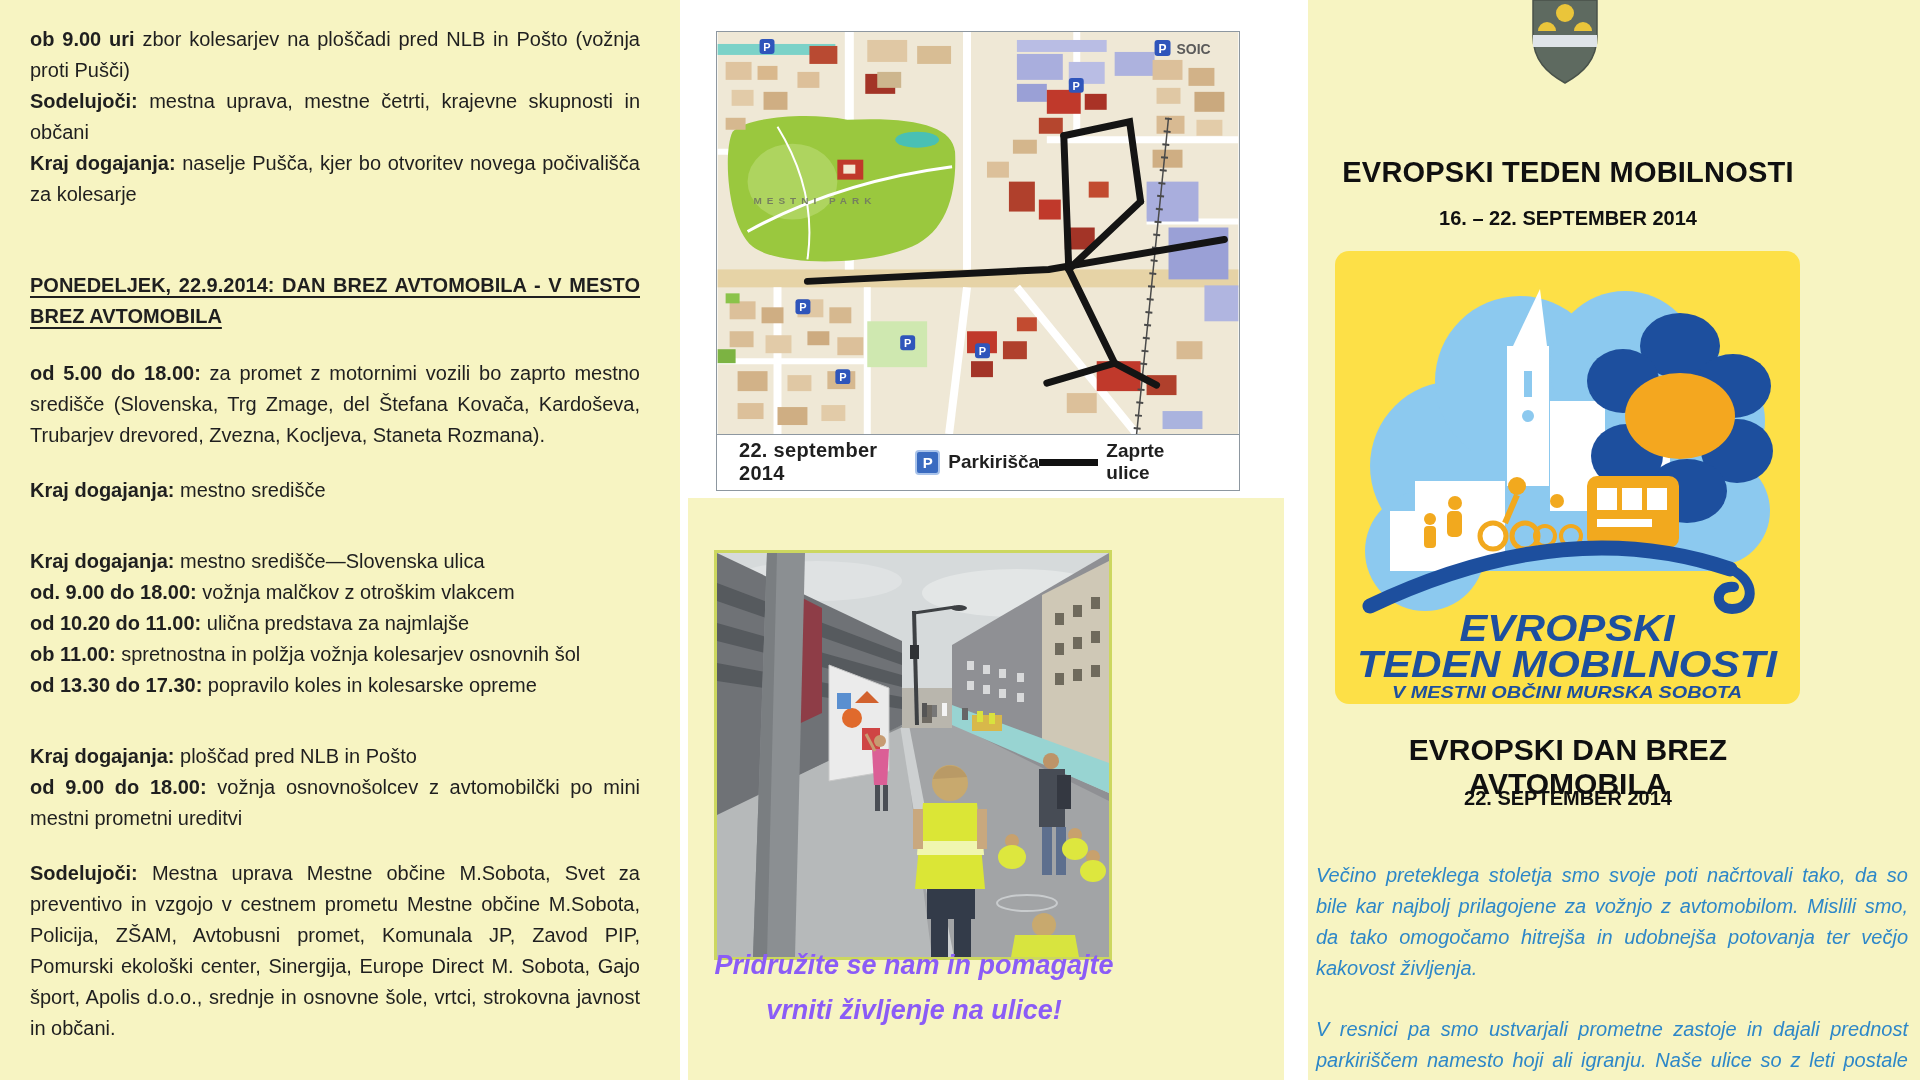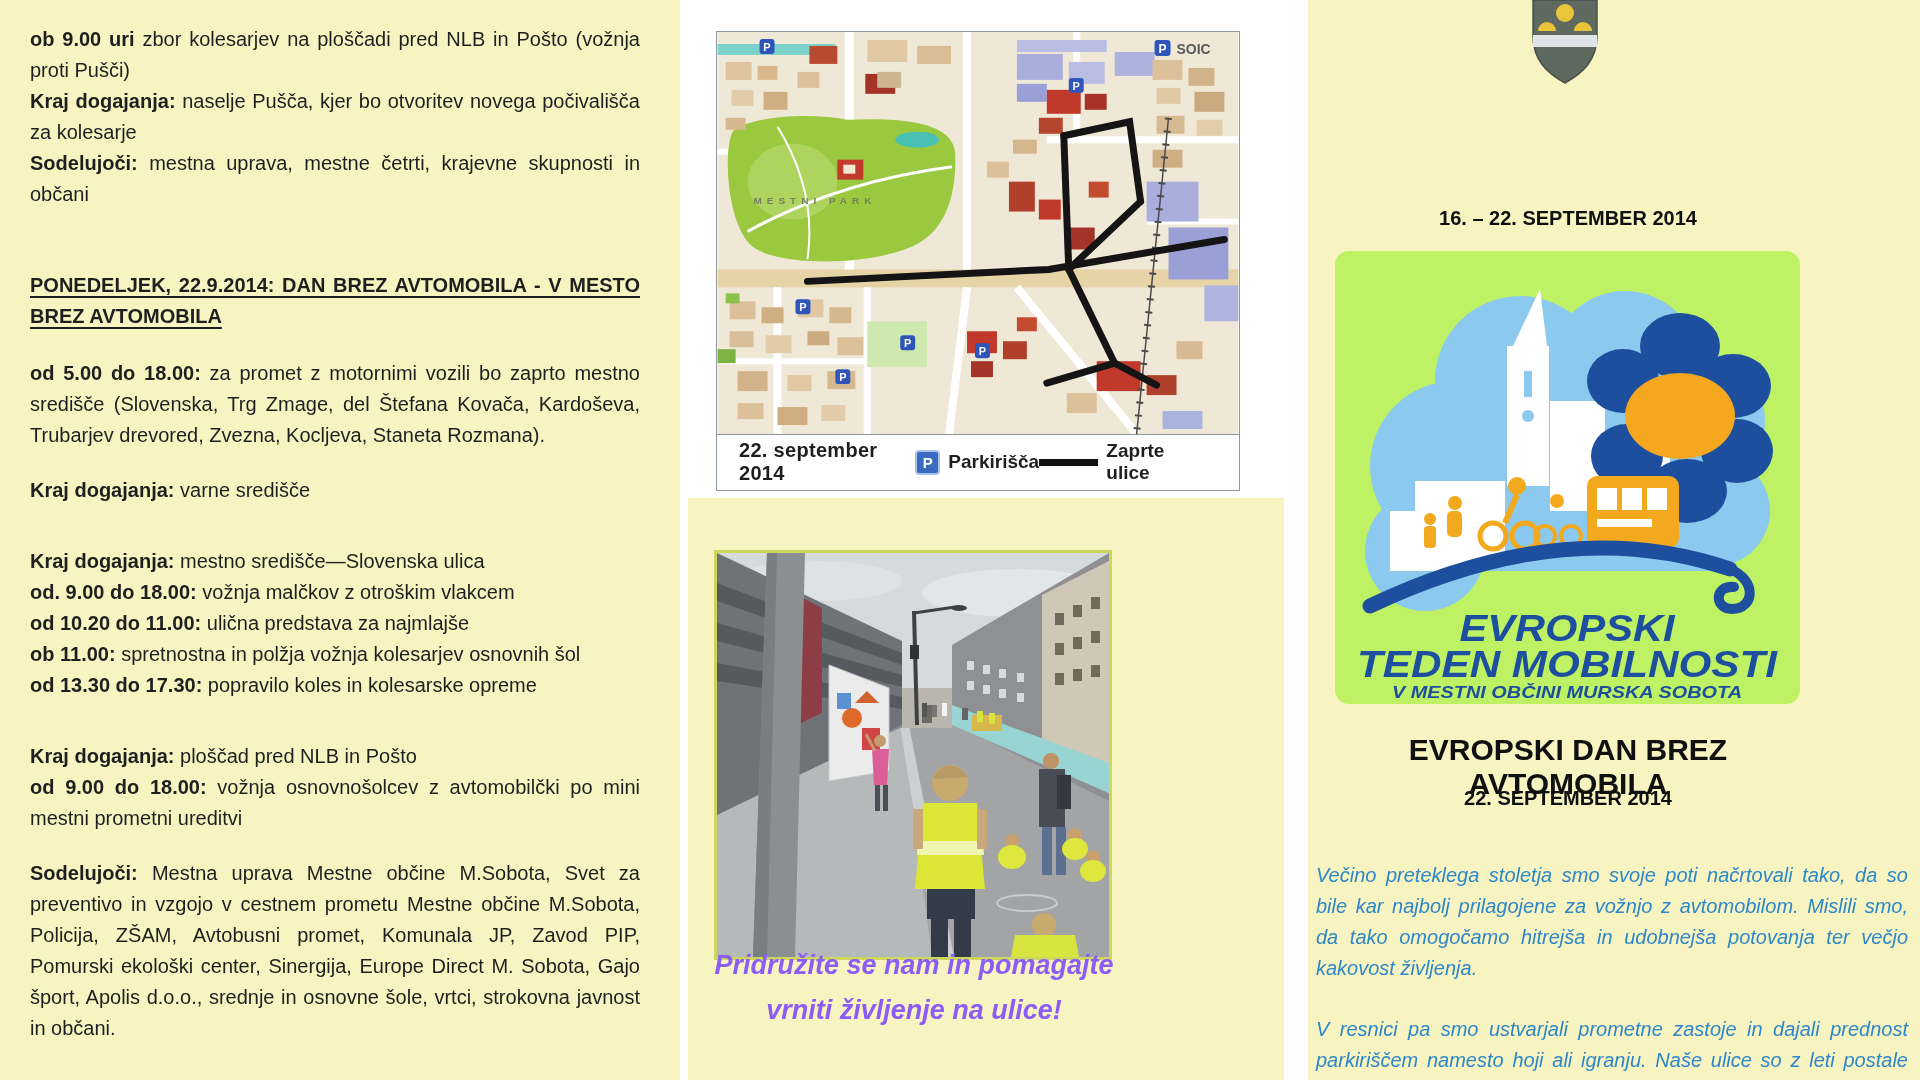--- a/index.html
+++ b/index.html
@@ -44,45 +44,45 @@
   .caption { position:absolute; left:0; top:452px; width:452px; text-align:center;
     font-size:27px; font-weight:bold; font-style:italic; color:#8b5cf6; }
   .caption .line2 { margin-top:14px; }
 
   
   #right-panel { left:1308px; top:0; width:612px; height:1080px; }
   .rp-center { position:absolute; left:0; width:520px; text-align:center; color:#101010; }
   #coat { position:absolute; left:222px; top:0; width:70px; height:84px; }
   #rp-title { top:156px; font-size:29px; font-weight:bold; letter-spacing:0.2px; }
   #rp-daterange { top:207px; font-size:20px; font-weight:bold; }
-  #logo-box { position:absolute; left:27px; top:251px; width:465px; height:453px; background:#bef264; border-radius:14px; }
+  #logo-box { position:absolute; left:27px; top:251px; width:465px; height:453px; background:#fde047; border-radius:14px; }
   #logo-box svg { display:block; width:465px; height:453px; }
   #rp-subtitle { top:733px; font-size:30px; font-weight:bold; }
   #rp-subdate { top:787px; font-size:20px; font-weight:bold; }
   #rp-paras { position:absolute; left:8px; top:860px; width:592px; }
   #rp-paras p { font-size:20px; line-height:31px; text-align:justify; font-style:italic; color:#2d87c8; margin-bottom:30px; }
 </style>
 </head>
 <body>
 
 <div class="panel" id="left-panel">
   <div class="lp-intro">
     <p><b>ob 9.00 uri</b><span> zbor kolesarjev na ploščadi pred NLB in Pošto (vožnja proti Pušči)</span></p>
+    <p><b>Sodelujoči:</b><span> mestna uprava, mestne četrti, krajevne skupnosti in občani</span></p>
     <p><b>Kraj dogajanja:</b><span> naselje Pušča, kjer bo otvoritev novega počivališča za kolesarje</span></p>
-    <p><b>Sodelujoči:</b><span> mestna uprava, mestne četrti, krajevne skupnosti in občani</span></p>
   </div>
 
   <p class="lp-heading">PONEDELJEK, 22.9.2014:  DAN BREZ AVTOMOBILA - V MESTO BREZ AVTOMOBILA</p>
 
   <div class="mb-s">
     <p><b>od 5.00 do 18.00:</b><span> za promet z motornimi vozili bo zaprto mestno središče (Slovenska, Trg Zmage, del Štefana Kovača, Kardoševa, Trubarjev drevored, Zvezna, Kocljeva, Staneta Rozmana).</span></p>
   </div>
 
   <div class="mb-l">
-    <p><b>Kraj dogajanja:</b><span> varne središče</span></p>
+    <p><b>Kraj dogajanja:</b><span> mestno središče</span></p>
   </div>
 
   <div class="mb-l">
     <p><b>Kraj dogajanja:</b><span> mestno središče—Slovenska ulica</span></p>
     <p><b>od. 9.00 do 18.00:</b><span> vožnja malčkov z otroškim vlakcem</span></p>
     <p><b>od 10.20 do 11.00:</b><span> ulična predstava za najmlajše</span></p>
     <p><b>ob 11.00:</b><span> spretnostna in polžja vožnja kolesarjev osnovnih šol</span></p>
     <p><b>od 13.30 do 17.30:</b><span> popravilo koles in kolesarske opreme</span></p>
   </div>
 
@@ -365,20 +365,21 @@
 
 <div class="panel" id="right-panel">
   <svg id="coat" viewBox="0 0 70 84">
     <path d="M3,0 H67 V36 C67,60 53,73 35,83 C17,73 3,60 3,36 Z" fill="#5e6a60" stroke="#49524a" stroke-width="1.5"></path>
     <circle cx="35" cy="13" r="9" fill="#eac53a"></circle>
     <path d="M8,31 a9,9 0 0 1 18,0 Z" fill="#eac53a"></path>
     <path d="M44,31 a9,9 0 0 1 18,0 Z" fill="#eac53a"></path>
     <rect x="3" y="35" width="64" height="12" fill="#dfe4e8"></rect>
   </svg>
 
+  <div class="rp-center" id="rp-title">EVROPSKI TEDEN MOBILNOSTI</div>
   <div class="rp-center" id="rp-daterange">16. – 22. SEPTEMBER 2014</div>
 
   <div id="logo-box">
     <svg viewBox="0 0 465 453">
 
       <g fill="#8cc9ef">
         <circle cx="120" cy="215" r="85"></circle>
           <circle cx="185" cy="130" r="85"></circle>
           <circle cx="290" cy="115" r="75"></circle>
         <circle cx="360" cy="170" r="70"></circle>

